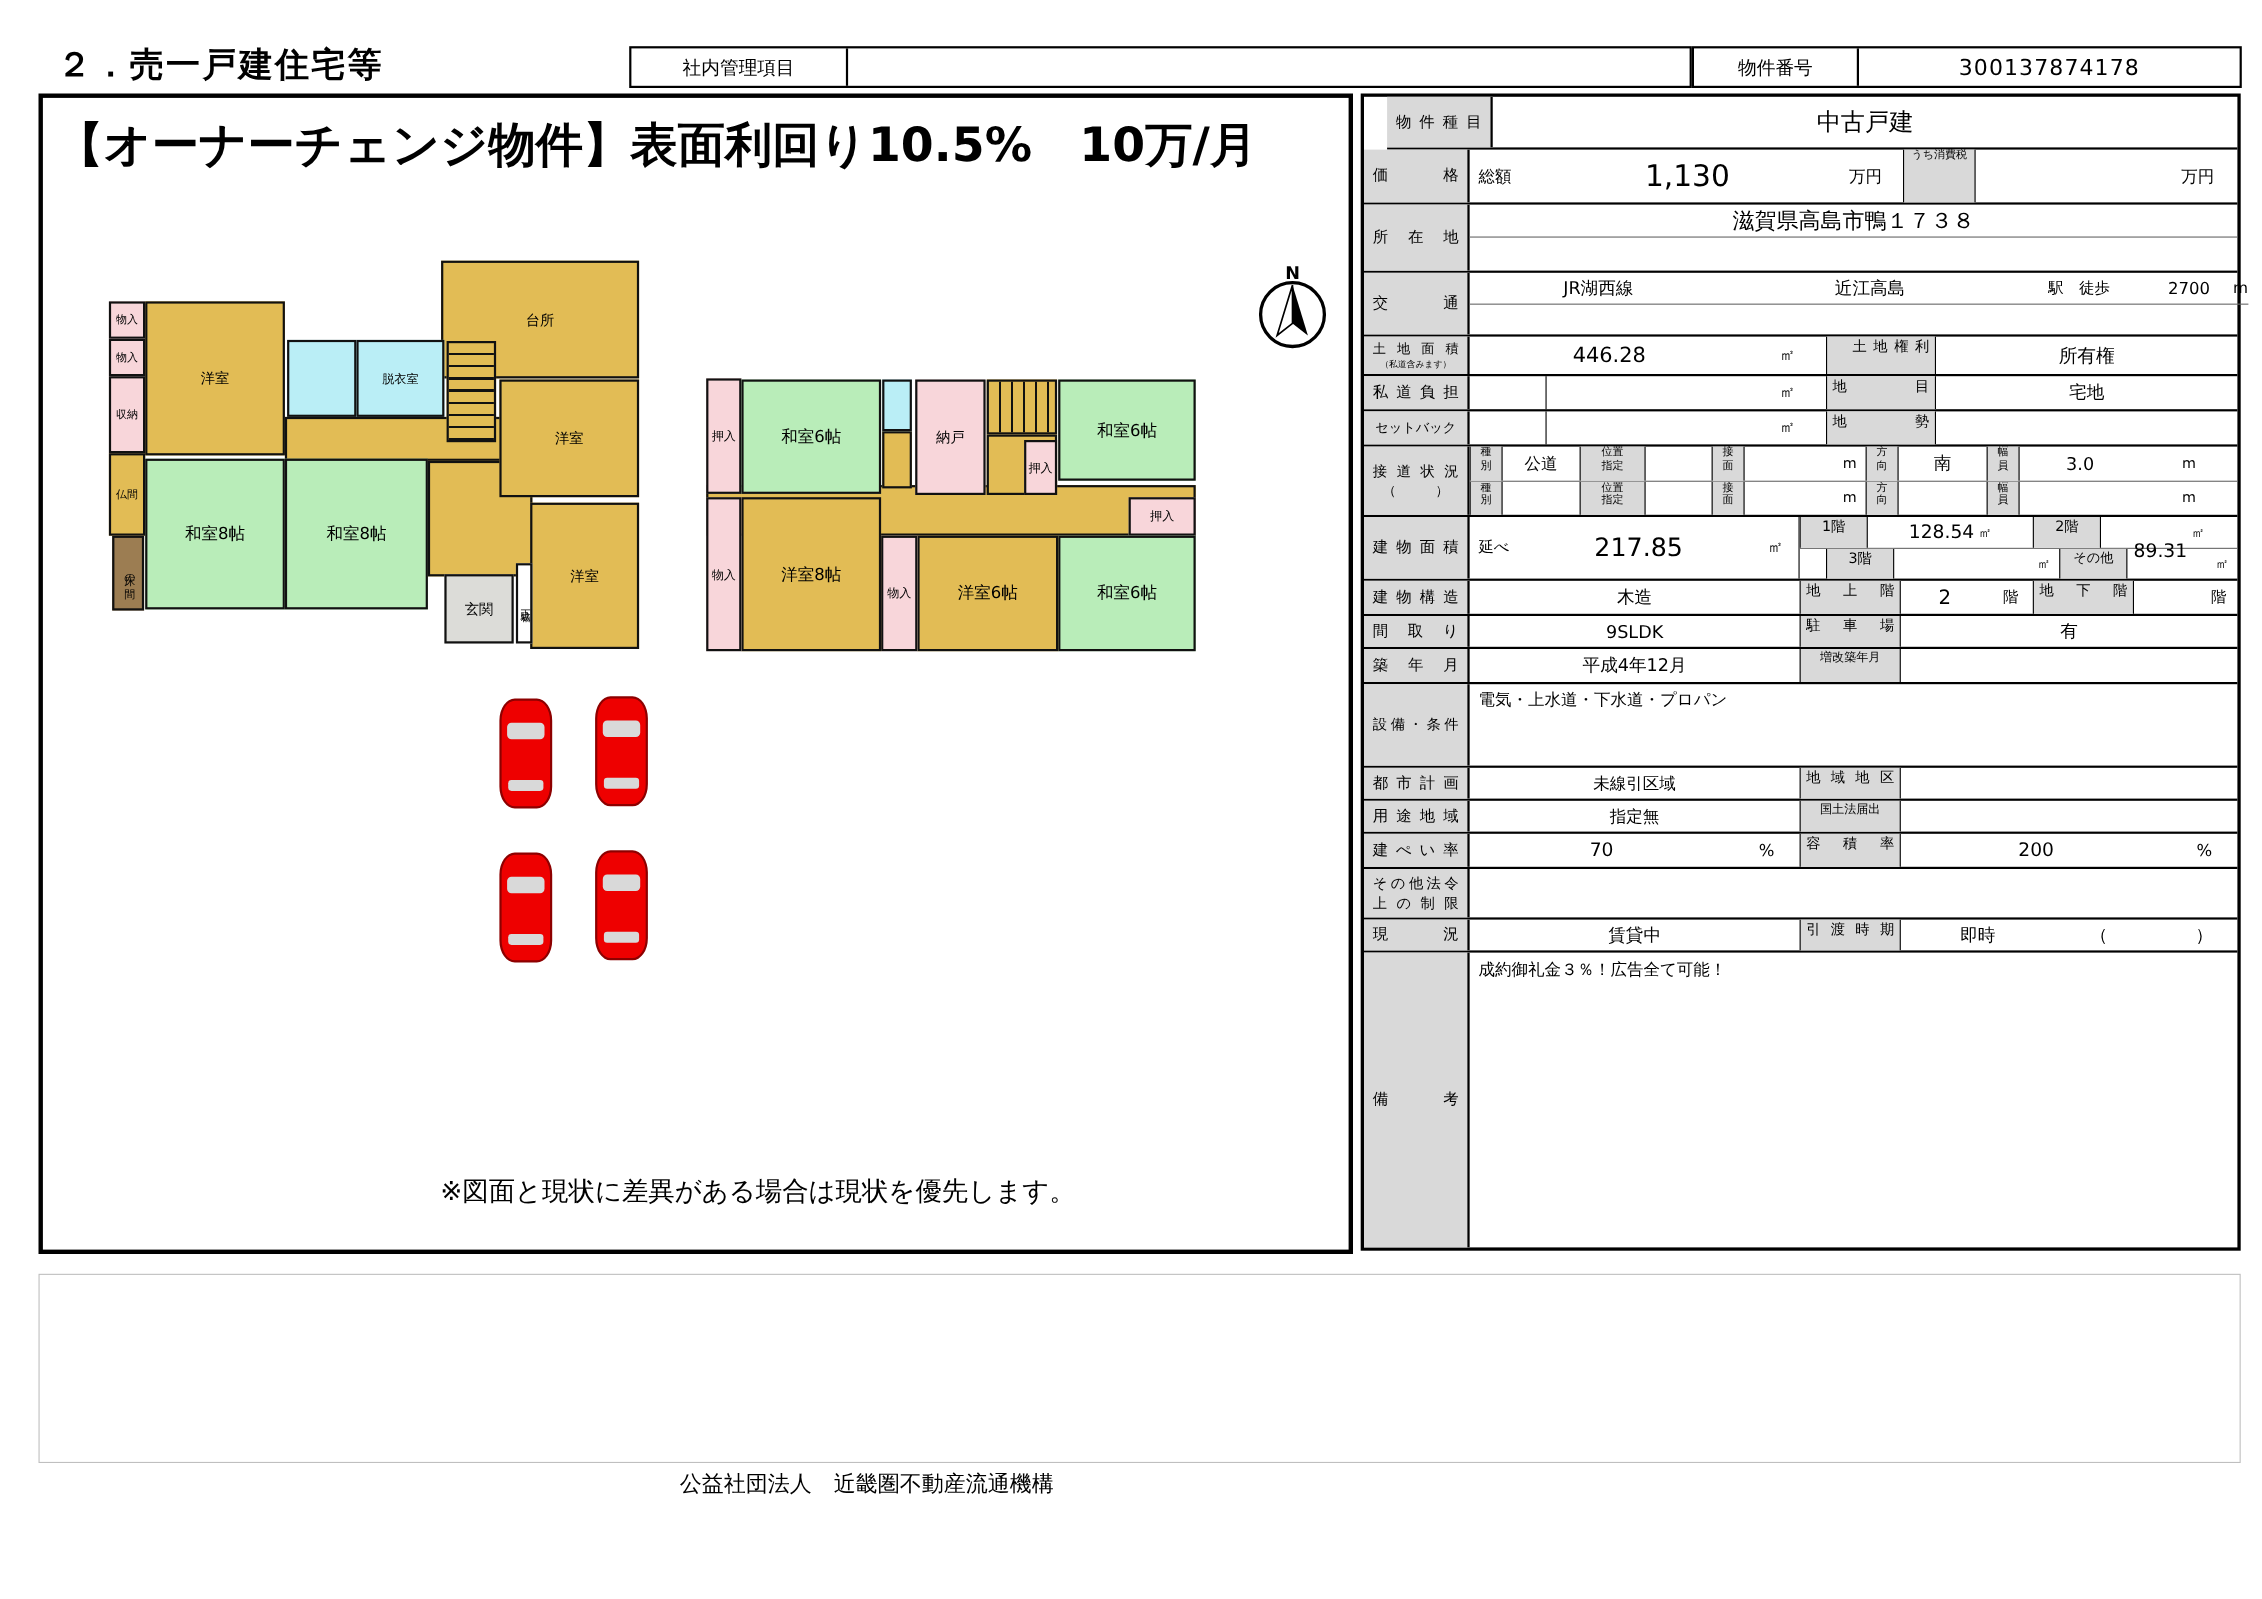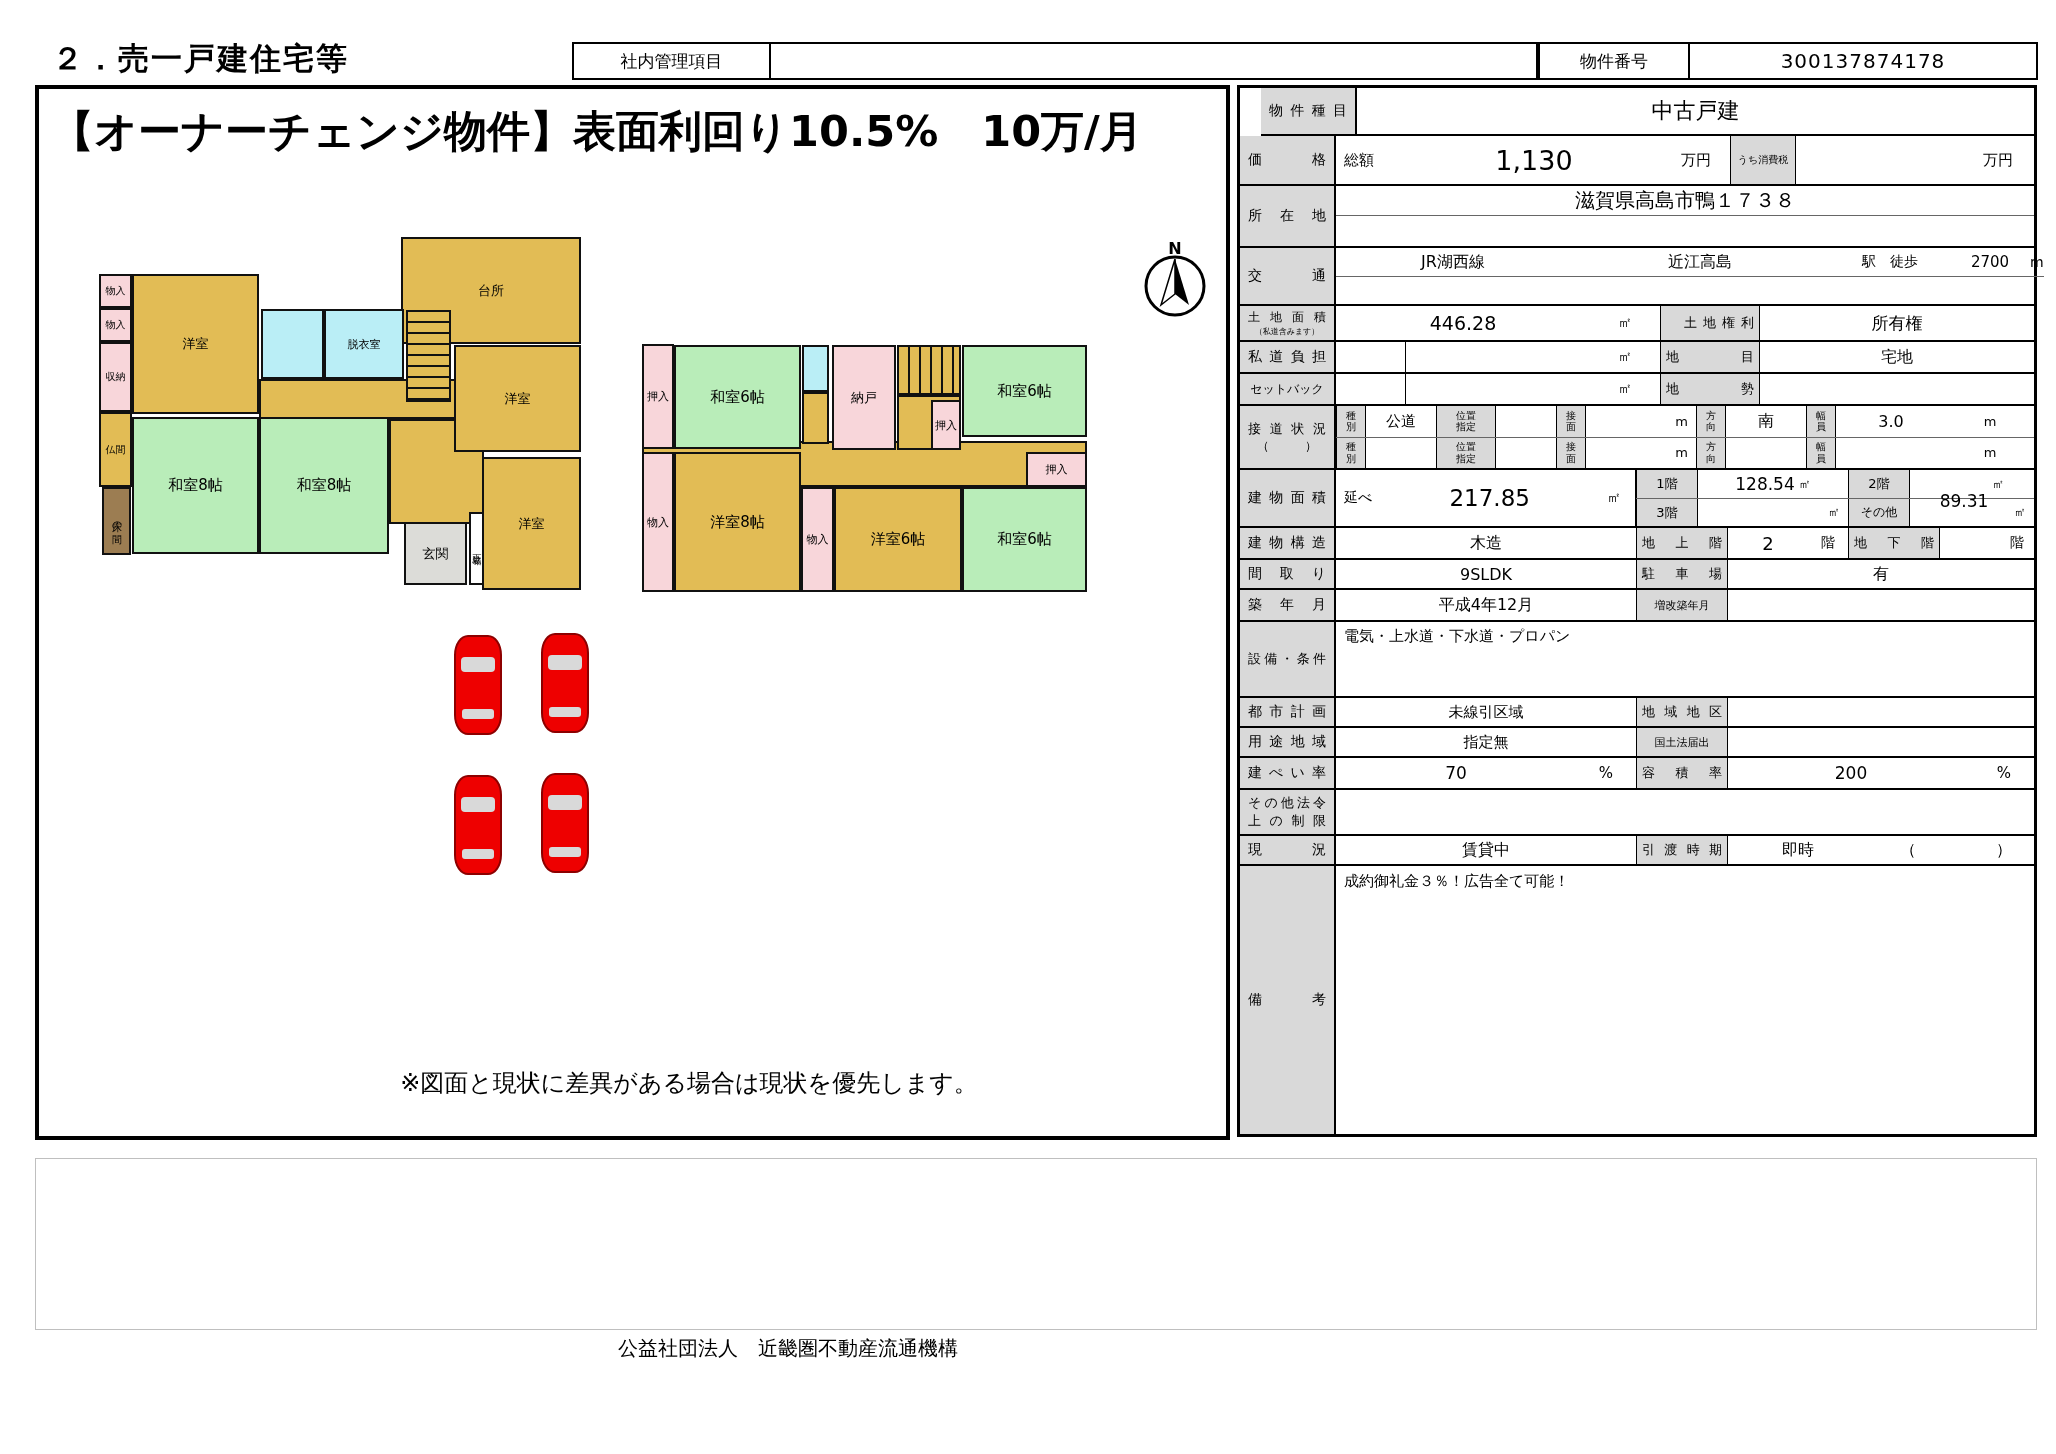--- a/index.html
+++ b/index.html
@@ -30,21 +30,21 @@
   .car::after{content:"";position:absolute;left:6px;right:6px;bottom:14px;height:10px;background:#d9d9d9;border-radius:3px;}
   
   #ptable{left:1237px;top:85px;width:800px;height:1052px;border:3px solid #000;display:flex;flex-direction:column;}
   .trow{display:flex;border-bottom:2px solid #000;flex:0 0 auto;}
   .trow:last-child{border-bottom:none;flex:1 1 auto;}
   .lbl{width:96px;flex:0 0 96px;background:#d9d9d9;border-right:2px solid #000;display:flex;flex-direction:column;
        align-items:center;justify-content:center;font-size:14px;padding:0 8px;box-sizing:border-box;}
   .jl{width:100%;text-align:justify;text-align-last:justify;}
   .cell{display:flex;align-items:center;justify-content:center;box-sizing:border-box;}
   .gmini{background:#d9d9d9;border-left:1px solid #000;border-right:1px solid #000;font-size:13px;
-         display:flex;flex-direction:column;align-items:center;justify-content:center;box-sizing:border-box;padding:0 5px;}
+         display:flex;flex-direction:column;align-items:center;box-sizing:border-box;padding:0 5px;}
   .gwrap{font-size:10px;line-height:1.15;word-break:break-all;text-align:center;}
   .subrow{display:flex;flex:1;}
   .subdiv{border-bottom:1px solid #666;}
   .flex1{flex:1;}
   .num{font-variant-numeric:tabular-nums;}
   
   #notes-area{left:35px;top:1158px;width:2002px;height:172px;border:1px solid #bfbfbf;}
   #footer{left:0px;top:1335px;width:1576px;text-align:center;font-size:20px;}
 </style>
 </head>
@@ -337,21 +337,21 @@
             </div>
           <div class="gmini" style="width:62px;">
               <span style="font-size:13px;">2階</span>
             </div>
           <div class="cell flex1" style="gap:4px;">
             <span class="num" style="font-size:17px;margin-top:33px;">89.31</span>
             <span style="font-size:12px;">㎡</span>
             </div>
         </div>
         <div class="subrow" style="height:28px;">
-          <div class="gmini" style="width:62px;">
+          <div class="gmini" style="width:62px;margin-left:24px;">
               <span style="font-size:13px;">3階</span>
             </div>
           <div class="cell" style="width:150px;justify-content:flex-end;padding-right:8px;font-size:12px;">㎡</div>
           <div class="gmini" style="width:62px;">
               <span style="font-size:12px;">その他</span>
             </div>
           <div class="cell flex1" style="justify-content:flex-end;padding-right:8px;font-size:12px;">㎡</div>
         </div>
       </div>
     </div>

